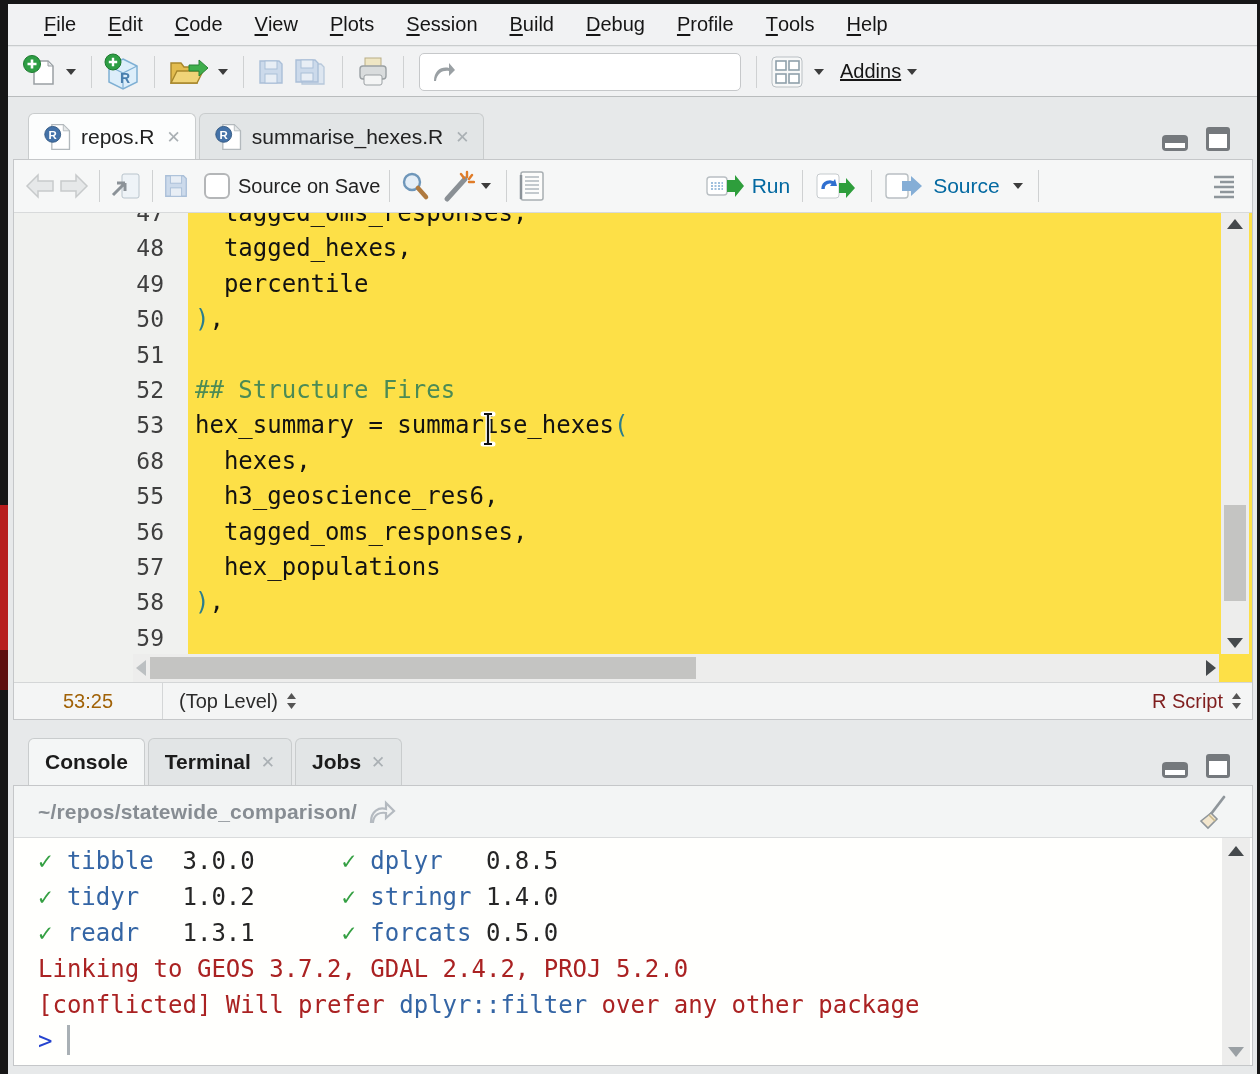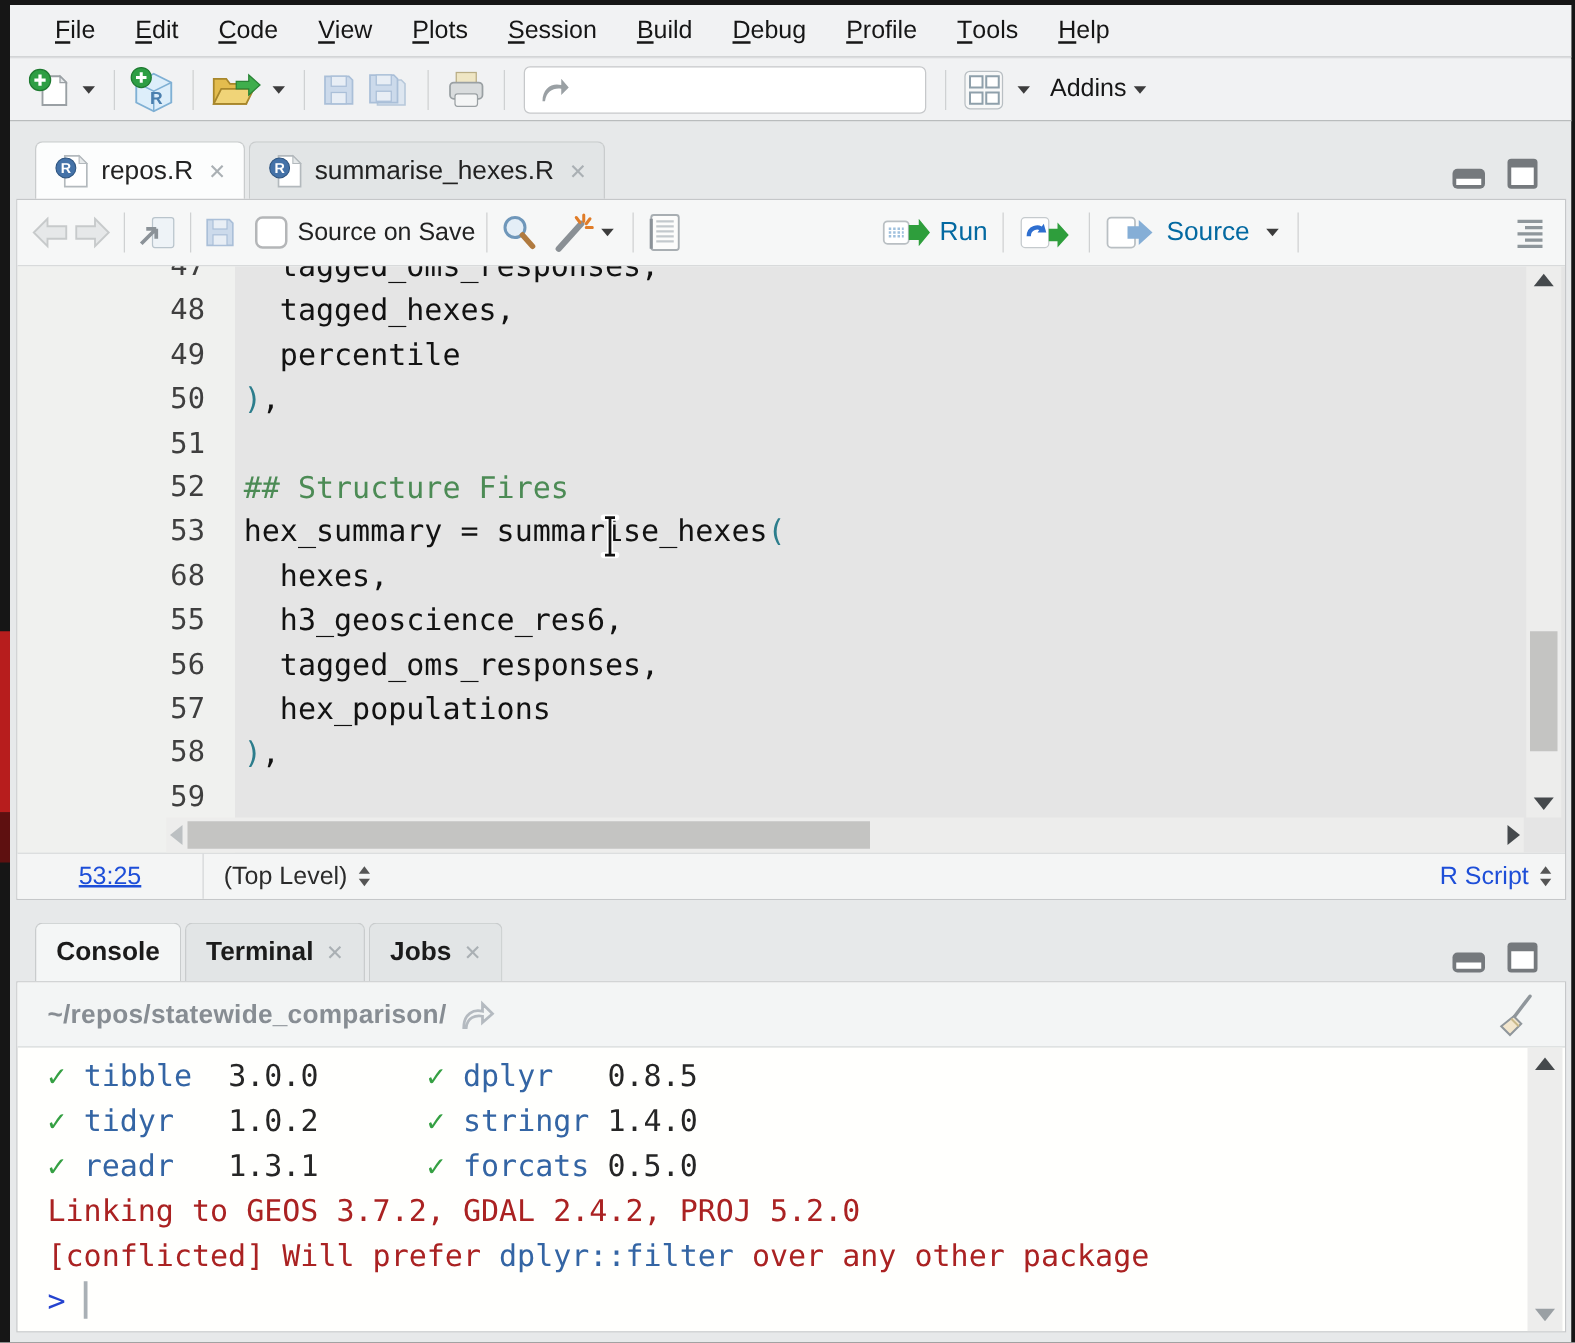--- a/index.html
+++ b/index.html
@@ -22,41 +22,41 @@
                   border-bottom:1px solid #b9bcbd; display:flex; align-items:center; padding-left:12px; }
   .tb-item { display:flex; align-items:center; margin:0 3px; }
   .sep { width:1px; height:32px; background:#cfd1d2; margin:0 9px; }
   .caret { width:0; height:0; border-left:5px solid transparent; border-right:5px solid transparent;
            border-top:6px solid #3c3c3c; margin:0 6px; }
   .search-box { display:flex; align-items:center; background:#fff; border:1px solid #c6c8ca;
                 border-radius:5px; height:38px; width:322px; padding:0 10px; margin:0 6px; }
   .search-box input { border:none; outline:none; font-size:19px; color:#444; width:250px;
                       font-family:"Liberation Sans", sans-serif; background:transparent; }
   .search-box input::placeholder { color:#8b9196; }
-  .addins-label { font-size:20px; color:#161616; margin-left:10px; }
+  .addins-label { font-size:20px; color:#161616; margin-left:10px;text-decoration:underline; }
 
   
   .ed-tabstrip { position:absolute; left:5px; right:4px; top:108px; height:48px; display:flex; align-items:flex-end; }
   .tab { display:flex; align-items:center; height:47px; padding:0 14px; border:1px solid #c9cccd;
          border-bottom:none; border-radius:6px 6px 0 0; margin-left:3px; background:#e2e5e6; }
   .tab.active { background:#fcfdfd; }
   .tab .label { font-size:21px; color:#222; margin:0 8px 0 8px; }
   .tab .close { font-size:17px; color:#aab0b4; margin-left:4px; cursor:default; }
   .panebtns { position:absolute; right:22px; top:14px; display:flex; align-items:flex-end; gap:16px; }
 
   
   .ed-panel { position:absolute; left:5px; right:4px; top:155px; height:561px; background:#fff;
               border:1px solid #c5c7c9; }
   .ed-toolbar { height:53px; background:#f6f7f7; border-bottom:1px solid #d8dadb;
                 display:flex; align-items:center; padding:0 10px; }
   .ed-tb-label { font-size:20px; color:#222; margin-left:8px; }
   .checkbox { width:26px; height:26px; background:#fff; border:2px solid #b4b6b8; border-radius:6px; }
   .btn-label { font-size:21px; color:#0369a1; margin-left:7px; }
 
-  .ed-body { position:relative; height:469px; overflow:hidden; background:#e5e5e5; }
+  .ed-body { position:relative; height:469px; overflow:hidden; background:#fde047; }
   .gutter { position:absolute; left:0; top:0; bottom:0; width:174px; background:#f0f1ef; }
   .gutter-inner { position:absolute; top:-17px; left:0; right:24px; text-align:right;
                   font-family:"DejaVu Sans Mono", monospace; font-size:23px; color:#3f3f3f; line-height:35.4px; }
   .code-area { position:absolute; left:181px; top:-17px; right:36px;
                font-family:"DejaVu Sans Mono", monospace; font-size:24px; line-height:35.4px; white-space:pre; }
   .cd { color:#121212; } .cm { color:#4c8b55; } .pr { color:#2c7d8c; }
 
   
   .vsb { position:absolute; right:3px; top:0; width:28px; bottom:28px; background:#ededec; }
   .vsb .thumb { position:absolute; left:3px; right:3px; background:#c4c4c2; }
@@ -65,24 +65,24 @@
   .tri-down { width:0;height:0;border-left:8px solid transparent;border-right:8px solid transparent;
               border-top:10px solid #45494c; position:absolute; left:6px; }
   .hsb { position:absolute; left:119px; right:33px; bottom:0; height:28px; background:#ededec; }
   .hsb .thumb { position:absolute; top:3px; bottom:3px; left:17px; width:546px; background:#c4c4c2; }
   .tri-left { width:0;height:0;border-top:8px solid transparent;border-bottom:8px solid transparent;
               border-right:10px solid #bcc0c2; position:absolute; top:6px; left:3px; }
   .tri-right { width:0;height:0;border-top:8px solid transparent;border-bottom:8px solid transparent;
                border-left:10px solid #45494c; position:absolute; top:6px; right:3px; }
 
   .ed-status { height:37px; border-top:1px solid #d4d6d7; background:#f4f5f5; display:flex; align-items:center; }
-  .status-pos { width:148px; text-align:center; font-size:20px; color:#1d4ed8;text-decoration:underline; }
+  .status-pos { width:148px; text-align:center; font-size:20px; color:#a16207; }
   .status-div { width:1px; height:100%; background:#d4d6d7; }
   .status-scope { font-size:20px; color:#2b2b2b; margin-left:16px; }
-  .status-type { font-size:20px; color:#1d4ed8; margin-left:auto; }
+  .status-type { font-size:20px; color:#7f1d1d; margin-left:auto; }
   .updown { margin:0 10px 0 8px; }
 
   
   .con-tabstrip { position:absolute; left:5px; right:4px; top:733px; height:48px; display:flex; align-items:flex-end; }
   .con-tab { display:flex; align-items:center; height:47px; padding:0 16px; margin-left:3px;
              border:1px solid #c9cccd; border-bottom:none; border-radius:6px 6px 0 0; background:#e2e5e6; }
   .con-tab.active { background:#f4f6f6; }
   .con-tab .label { font-size:21px; font-weight:bold; color:#1b1b1b; }
   .con-tab .close { font-size:17px; color:#aab0b4; margin-left:10px; }
 

